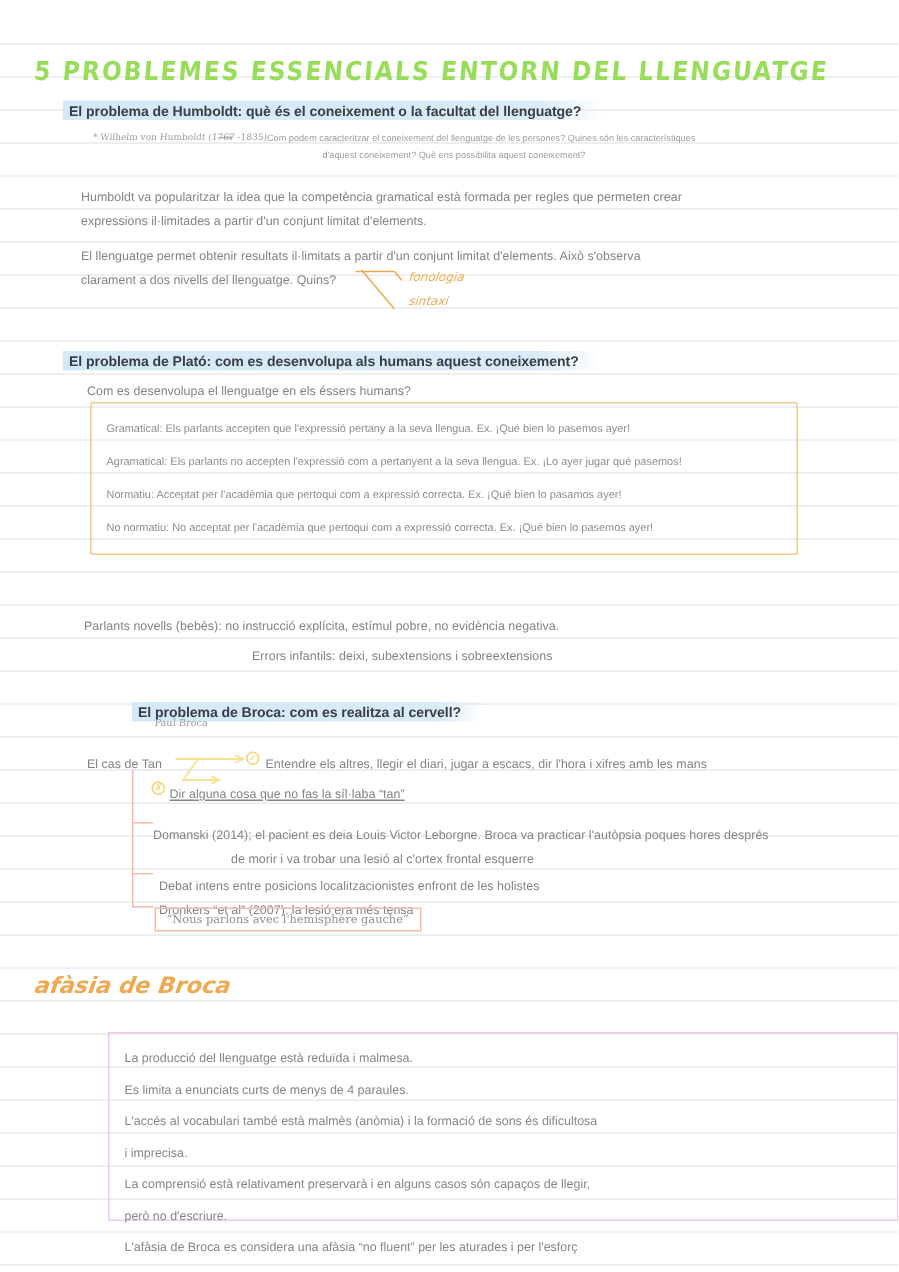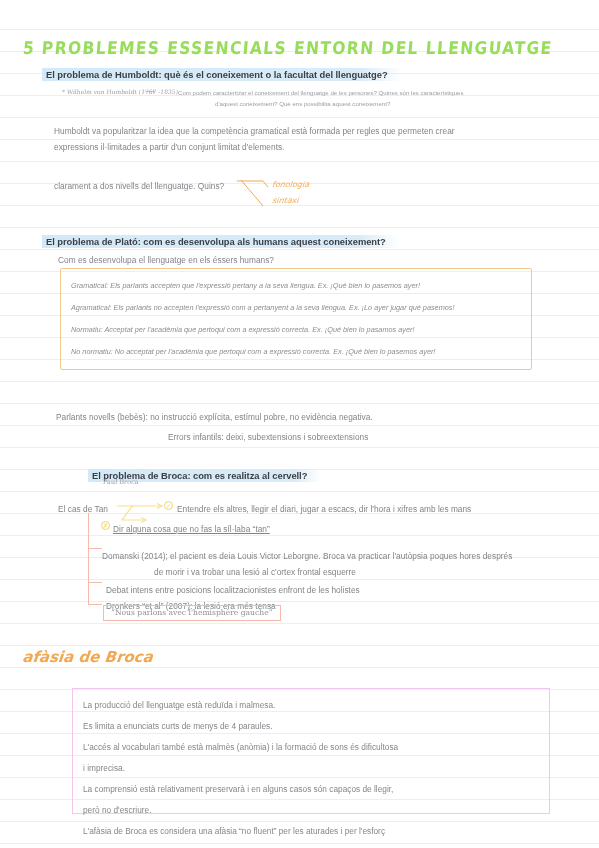--- a/index.html
+++ b/index.html
@@ -99,34 +99,33 @@
 
   
   .orange-box {
     left: 60px; top: 268px;
     width: 472px;
     border: 1px solid #f3c98c;
     border-radius: 2px;
     background: rgba(255,255,255,0.0);
     box-sizing: border-box;
     padding: 6px 0 6px 0;
-    font-style: italic;
   }
   .orange-box .row {
     font-size: 7.3px;
     color: #8a8d91;
     line-height: 22px;
     padding-left: 10px;
     white-space: nowrap;
   }
 
   
   .pink-box {
     left: 72px; top: 688px;
-    width: 478px;
+    width: 527px;
     height: 126px;
     border: 1px solid #f4c6ef;
     background: rgba(255,255,255,0);
     box-sizing: border-box;
     padding: 6px 0 0 10px;
   }
   .pink-box .pline {
     font-size: 8.3px;
     color: #83868a;
     line-height: 21px;
@@ -183,20 +182,21 @@
 
     <div class="abs hand-pencil" style="left:62px; top:88px;">* Wilhelm  von Humboldt (1767 -1835)</div>
     <div class="abs hand-pencil" style="left:145px; top:88px; font-family:'Liberation Sans',sans-serif; font-size:7px; transform:none;">⟶</div>
 
     <div class="abs tiny-text" style="left:178px; top:87px;">Com podem caracteritzar el coneixement del llenguatge de les persones? Quines són les característiques</div>
     <div class="abs tiny-text" style="left:215px; top:98px;">d'aquest coneixement? Què ens possibilita aquest coneixement?</div>
 
     <div class="abs body-text" style="left:54px; top:121px;">Humboldt va popularitzar la idea que la competència gramatical està formada per regles que permeten crear</div>
     <div class="abs body-text" style="left:54px; top:137px;">expressions il·limitades a partir d'un conjunt limitat d'elements.</div>
 
+    <div class="abs body-text" style="left:54px; top:160px;">El llenguatge permet obtenir resultats il·limitats a partir d'un conjunt limitat d'elements. Això s'observa</div>
     <div class="abs body-text" style="left:54px; top:176px;">clarament a dos nivells del llenguatge. Quins?</div>
 
     <div class="abs" style="left:237px; top:176px;">
       <svg width="50" height="36" viewBox="0 0 50 36">
         <path d="M0 5 L26 5" stroke="#f0a952" stroke-width="1" fill="none"></path>
         <path d="M26 5 L31 11" stroke="#f0a952" stroke-width="1" fill="none"></path>
         <path d="M4 4 L26 30" stroke="#f0a952" stroke-width="1" fill="none"></path>
       </svg>
     </div>
     <div class="abs hand-orange" style="left:272px; top:180px; font-size:8px;">fonologia</div>

